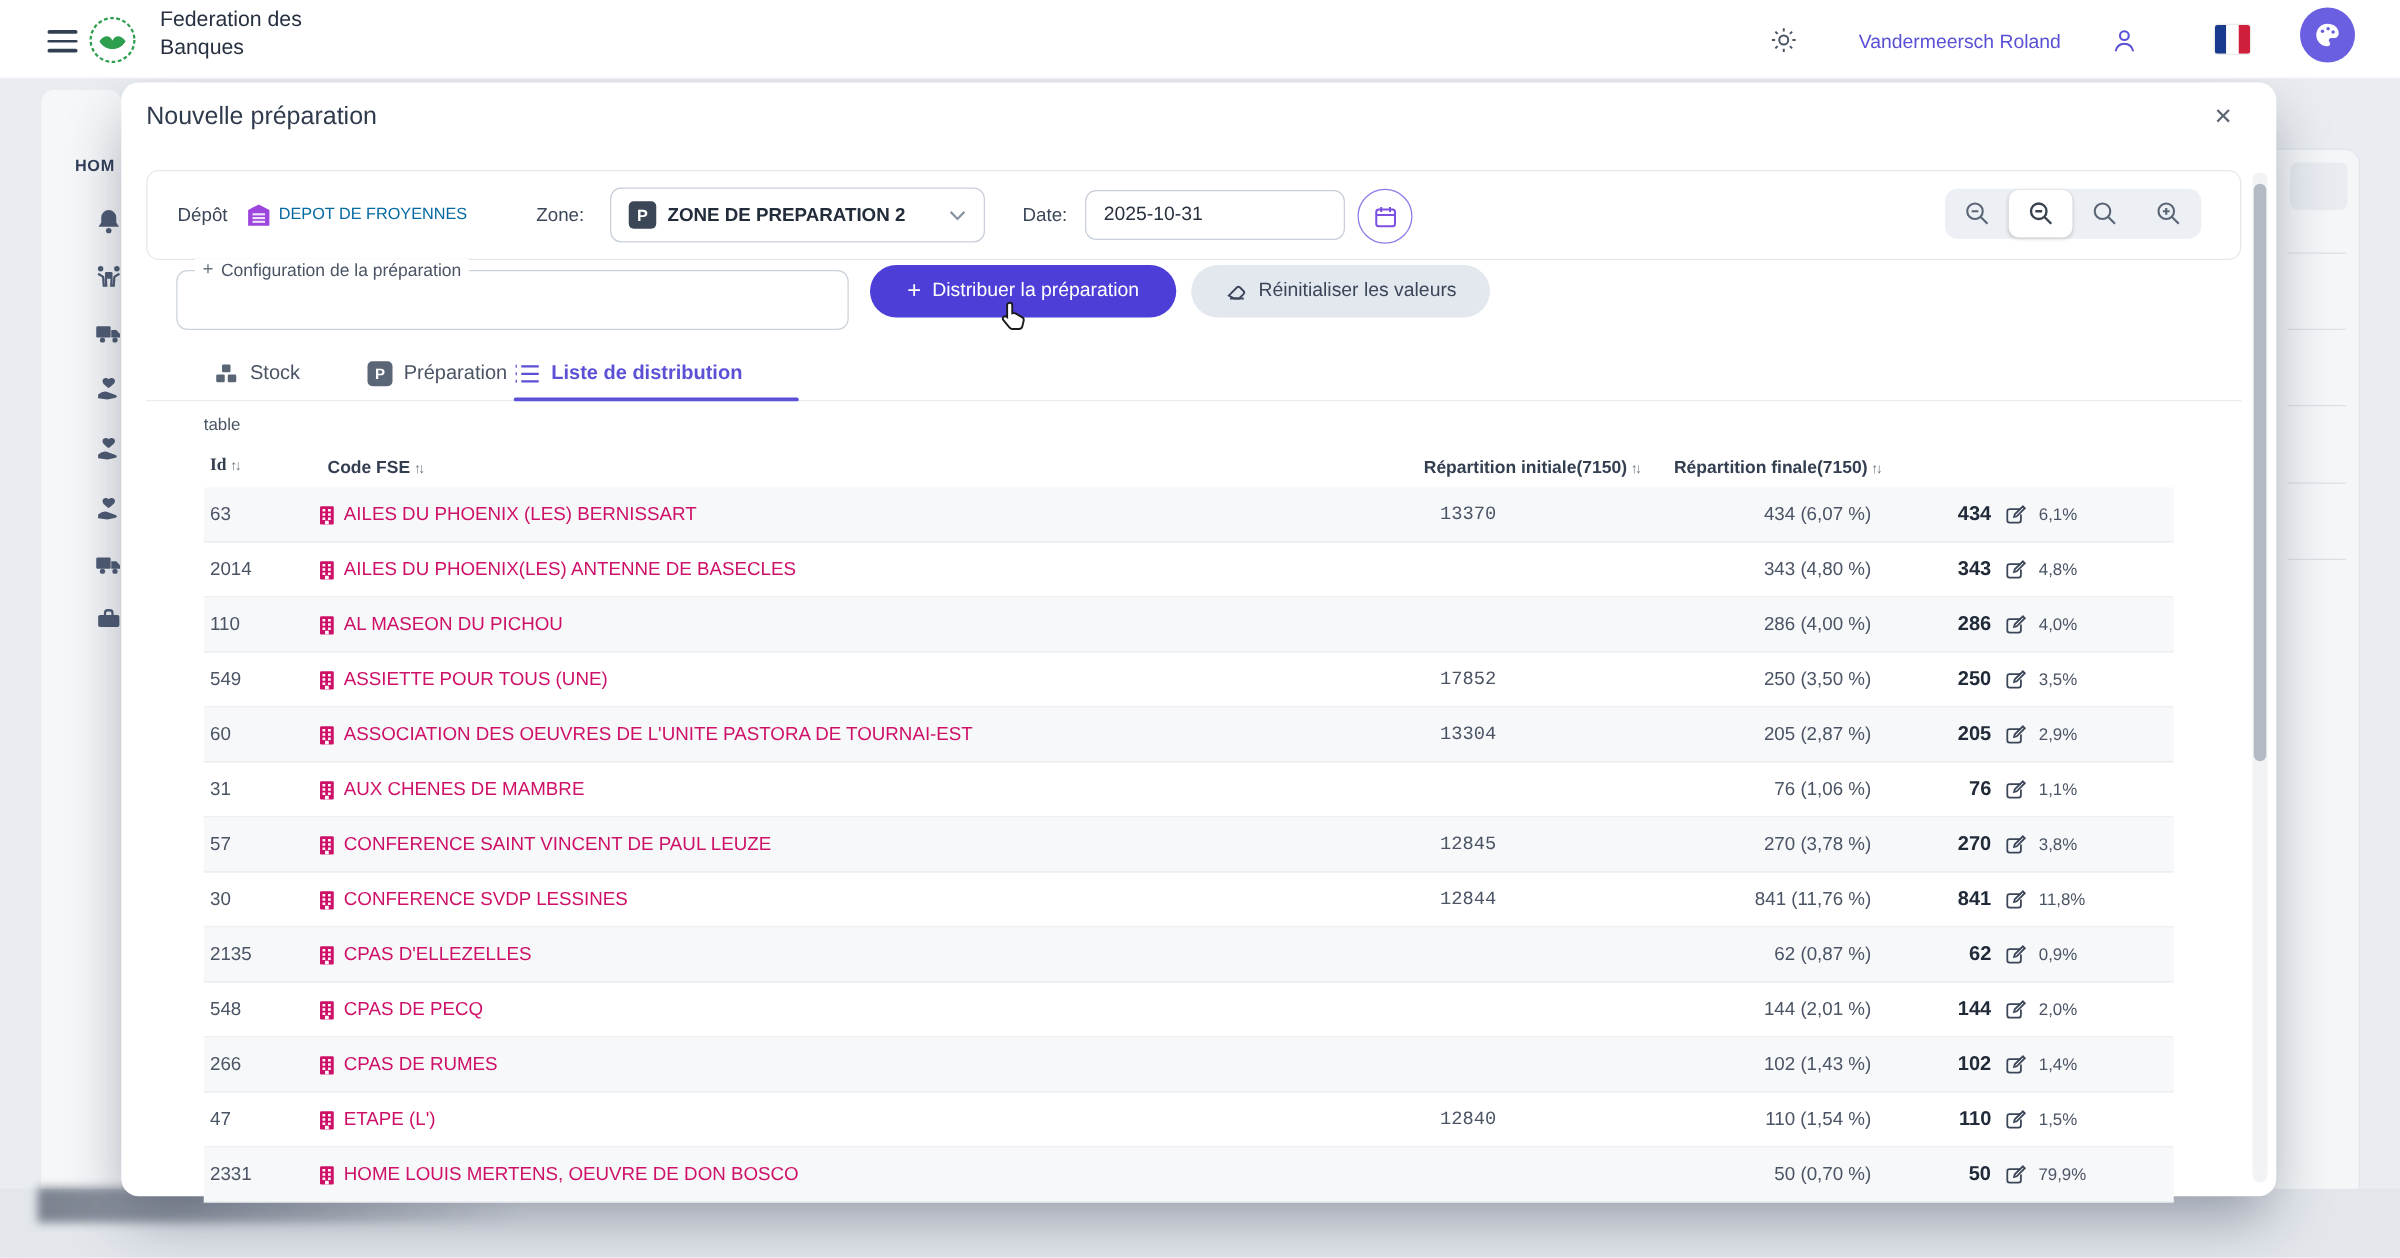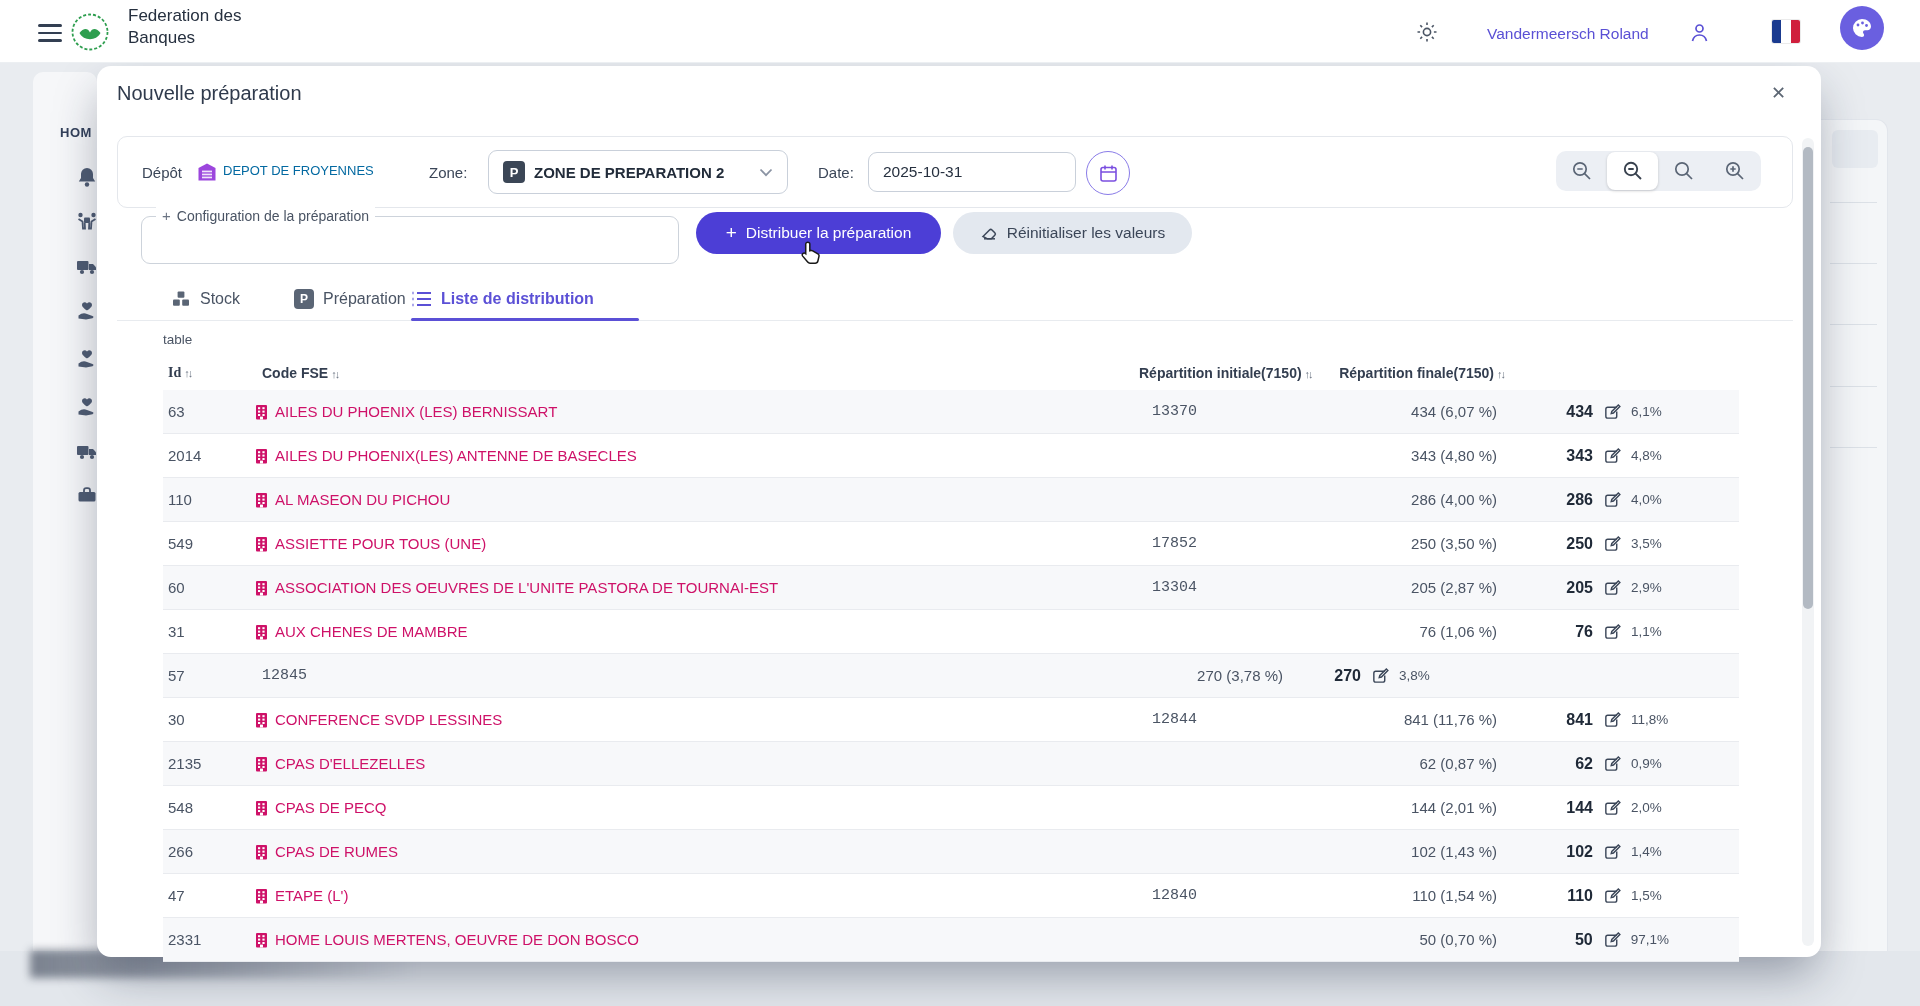--- a/index.html
+++ b/index.html
@@ -507,20 +507,35 @@
         <svg width="18" height="18" viewBox="0 0 19 19" fill="none" stroke="#3b4658" stroke-width="1.5">
                   <path d="M14.5 4.5H5a2 2 0 0 0-2 2V14a2 2 0 0 0 2 2h7.5a2 2 0 0 0 2-2V9"></path>
                   <path d="M16.2 2.2l1.6 1.6L11 10.6l-2.3.6.6-2.3z"></path>
                 </svg>
       </span>
       <span class="fin-pct">1,1%</span>
     </div>
   </div>
           <div class="trow odd">
     <div class="c-id">57</div>
+    <div class="c-org">
+      <span>
+        <svg width="13" height="16" viewBox="0 0 13 16">
+                  <rect x="1" y="1" width="11" height="14.5" rx="1" fill="#ce1168"></rect>
+                  <rect x="3" y="3.2" width="2.2" height="2" fill="#fff"></rect>
+                  <rect x="7.4" y="3.2" width="2.2" height="2" fill="#fff"></rect>
+                  <rect x="3" y="6.6" width="2.2" height="2" fill="#fff"></rect>
+                  <rect x="7.4" y="6.6" width="2.2" height="2" fill="#fff"></rect>
+                  <rect x="3" y="10" width="2.2" height="2" fill="#fff"></rect>
+                  <rect x="7.4" y="10" width="2.2" height="2" fill="#fff"></rect>
+                  <rect x="5" y="12.6" width="3" height="2.9" fill="#fff"></rect>
+                </svg>
+      </span>
+      <span>CONFERENCE SAINT VINCENT DE PAUL LEUZE</span>
+    </div>
     <div class="c-code">12845</div>
     <div class="c-init">270 (3,78 %)</div>
     <div class="c-fin">
       <span class="fin-num">270</span>
       <span class="edit-icon">
         <svg width="18" height="18" viewBox="0 0 19 19" fill="none" stroke="#3b4658" stroke-width="1.5">
                   <path d="M14.5 4.5H5a2 2 0 0 0-2 2V14a2 2 0 0 0 2 2h7.5a2 2 0 0 0 2-2V9"></path>
                   <path d="M16.2 2.2l1.6 1.6L11 10.6l-2.3.6.6-2.3z"></path>
                 </svg>
       </span>
@@ -697,21 +712,21 @@
     <div class="c-code"></div>
     <div class="c-init">50 (0,70 %)</div>
     <div class="c-fin">
       <span class="fin-num">50</span>
       <span class="edit-icon">
         <svg width="18" height="18" viewBox="0 0 19 19" fill="none" stroke="#3b4658" stroke-width="1.5">
                   <path d="M14.5 4.5H5a2 2 0 0 0-2 2V14a2 2 0 0 0 2 2h7.5a2 2 0 0 0 2-2V9"></path>
                   <path d="M16.2 2.2l1.6 1.6L11 10.6l-2.3.6.6-2.3z"></path>
                 </svg>
       </span>
-      <span class="fin-pct">97,1%</span>
+      <span class="fin-pct">79,9%</span>
     </div>
   </div>
         </div>
     </div>
 
     <div class="abs" id="m-scroll-track"></div>
     <div class="abs" id="m-scroll-thumb"></div>
   </div>
 
   <div class="abs" id="cursor">

